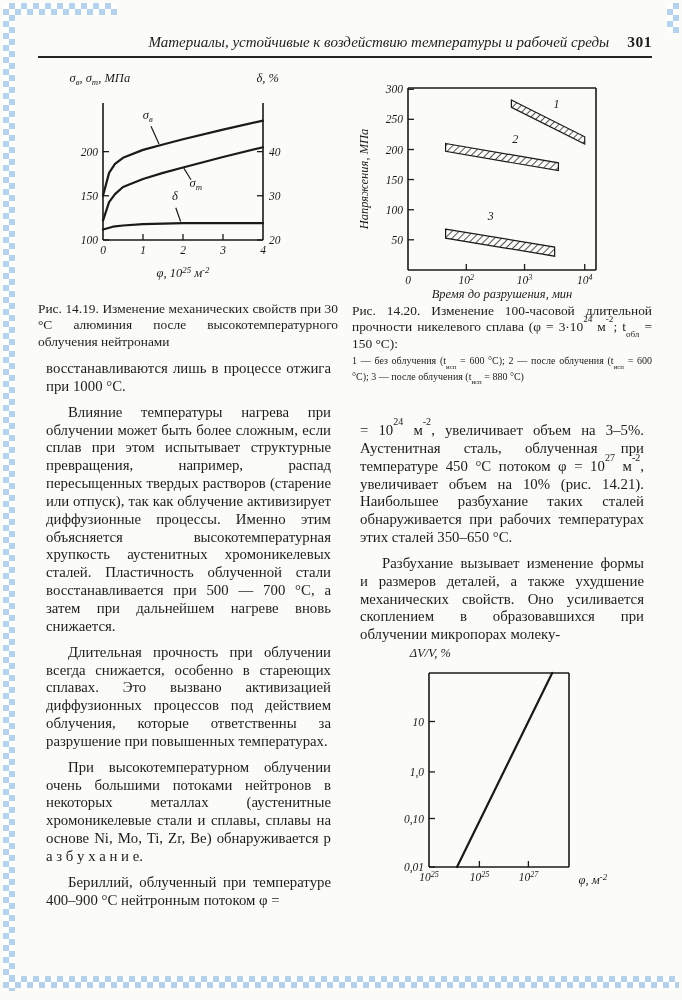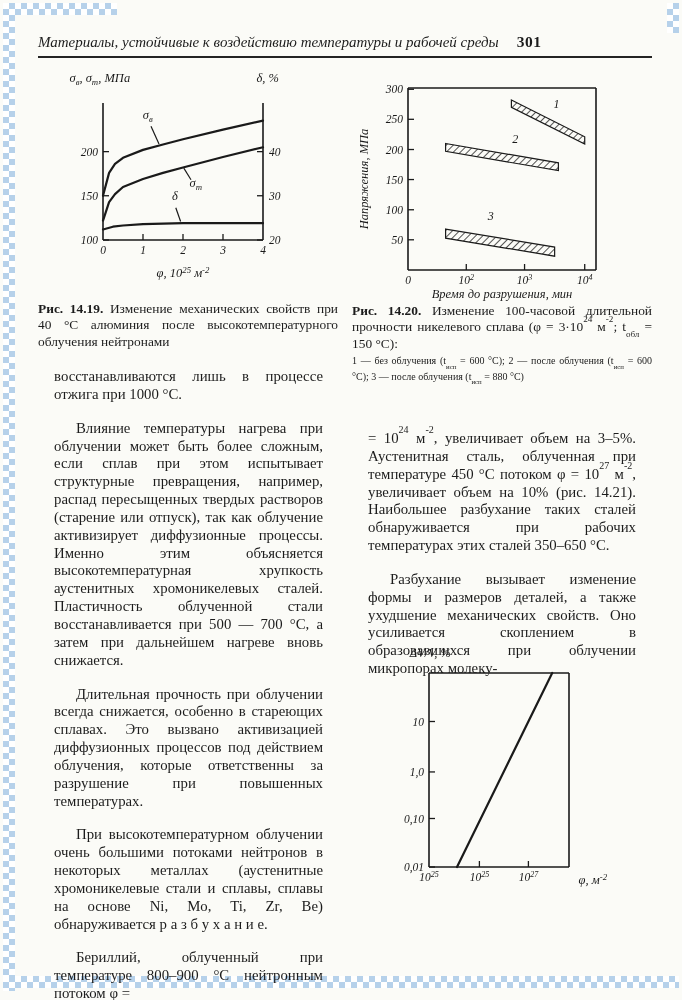--- a/index.html
+++ b/index.html
@@ -9,32 +9,32 @@
     font-family:"Liberation Serif","DejaVu Serif",serif;
     overflow:hidden;
   }
   .checker{
     position:absolute;
     background:repeating-conic-gradient(#b6d1ea 0% 25%, #ffffff 0% 50%);
     background-size:12px 12px;
   }
   .header{
     position:absolute;left:38px;width:614px;top:33px;
-    text-align:left;font-style:italic;font-size:15px;white-space:nowrap;
+    text-align:right;font-style:italic;font-size:15px;white-space:nowrap;
   }
   .pagenum{font-style:normal;font-weight:bold;font-size:15.5px;margin-left:18px;letter-spacing:0.5px;}
   .hrule{position:absolute;left:38px;width:614px;top:56px;height:0;border-top:2px solid #242424;}
   .fig-svg{position:absolute;}
   .caption{
     position:absolute;font-size:13.4px;line-height:16.3px;text-align:justify;
   }
-  .caption .cap-label{font-weight:bold;}
+  .caption .cap-label{font-weight:normal;}
   .cap-legend{font-size:10px;line-height:15.8px;margin-top:1px;}
   .col{position:absolute;font-size:14.8px;line-height:17.85px;text-align:justify;}
-  .col p{margin:16px;}
+  .col p{margin:8px;}
   .col p.indent{text-indent:22px;}
   .page sup{font-size:68%;line-height:0;position:relative;top:-0.42em;}
   .page sub{font-size:68%;line-height:0;position:relative;top:0.26em;margin-top:36px;}
 </style>
 </head>
 <body>
 
 <div class="page">
 
   <div class="checker" style="left:3px;top:3px;width:114px;height:12px;"></div>
@@ -78,21 +78,21 @@
       <line x1="163" y1="115.72" x2="155.8" y2="104.075" stroke="#1a1a1a" stroke-width="1.2"></line>
       <line x1="147.8" y1="143.805" x2="152.6" y2="157.505" stroke="#1a1a1a" stroke-width="1.2"></line>
       <text x="71.8" y="18.450000000000017" text-anchor="middle" font-size="12.5" font-style="italic" font-family="&quot;Liberation Serif&quot;,&quot;DejaVu Serif&quot;,serif" fill="#1a1a1a"><tspan dy="0">σ</tspan><tspan dy="3" font-size="70%">в</tspan><tspan dy="-3">, σ</tspan><tspan dy="3" font-size="70%">т</tspan><tspan dy="-3">, МПа</tspan></text>
       <text x="239.8" y="18.450000000000017" text-anchor="middle" font-size="12.5" font-style="italic" font-family="&quot;Liberation Serif&quot;,&quot;DejaVu Serif&quot;,serif" fill="#1a1a1a"><tspan dy="0">δ, %</tspan></text>
       <text x="155" y="212.99" text-anchor="middle" font-size="12.5" font-style="italic" font-family="&quot;Liberation Serif&quot;,&quot;DejaVu Serif&quot;,serif" fill="#1a1a1a"><tspan dy="0">φ, 10</tspan><tspan dy="-4" font-size="70%">25</tspan><tspan dy="4"> м</tspan><tspan dy="-4" font-size="70%">-2</tspan></text>
       <text x="119.80000000000001" y="55.44" text-anchor="middle" font-size="12.5" font-style="italic" font-family="&quot;Liberation Serif&quot;,&quot;DejaVu Serif&quot;,serif" fill="#1a1a1a"><tspan dy="0">σ</tspan><tspan dy="3" font-size="70%">в</tspan></text>
       <text x="167.8" y="123.255" text-anchor="middle" font-size="12.5" font-style="italic" font-family="&quot;Liberation Serif&quot;,&quot;DejaVu Serif&quot;,serif" fill="#1a1a1a"><tspan dy="0">σ</tspan><tspan dy="3" font-size="70%">т</tspan></text>
       <text x="147" y="136.27" text-anchor="middle" font-size="12.5" font-style="italic" font-family="&quot;Liberation Serif&quot;,&quot;DejaVu Serif&quot;,serif" fill="#1a1a1a"><tspan dy="0">δ</tspan></text>
     </svg>
   <div class="caption" style="left:38px;top:301px;width:300px;">
-    <span class="cap-label">Рис. 14.19.</span><span> Изменение механических свойств при 40 °С алюминия после высокотемпературного облучения нейтронами</span>
+    <span class="cap-label">Рис. 14.19.</span><span> Изменение механических свойств при 30 °С алюминия после высокотемпературного облучения нейтронами</span>
   </div>
 
   <svg class="fig-svg" style="left:350px;top:78px;" width="300" height="225" viewBox="0 0 300 225">
       <defs>
         <pattern id="hp1" width="5" height="5" patternUnits="userSpaceOnUse" patternTransform="rotate(45)">
           <line x1="0" y1="0" x2="0" y2="5" stroke="#1a1a1a" stroke-width="1.5"></line>
         </pattern>
       </defs>
       <line x1="58" y1="10" x2="58" y2="192" stroke="#1a1a1a" stroke-width="1.6"></line>
       <line x1="246" y1="10" x2="246" y2="192" stroke="#1a1a1a" stroke-width="1.6"></line>
@@ -129,21 +129,21 @@
   <div class="caption" style="left:352px;top:303px;width:300px;">
     <span class="cap-label">Рис. 14.20.</span><span> Изменение 100-часовой длительной прочности никелевого сплава (φ = 3·10<sup>24</sup> м<sup>-2</sup>; t<sub>обл</sub> = 150 °С):</span>
     <div class="cap-legend">1 — без облучения (t<sub>исп</sub> = 600 °С); 2 — после облучения (t<sub>исп</sub> = 600 °С); 3 — после облучения (t<sub>исп</sub> = 880 °С)</div>
   </div>
 
   <div class="col" style="left:38px;top:352px;width:301px;">
       <p class="para">восстанавливаются лишь в процессе отжига при 1000 °С.</p>
       <p class="para indent">Влияние температуры нагрева при облучении может быть более сложным, если сплав при этом испытывает структурные превращения, например, распад пересыщенных твердых растворов (старение или отпуск), так как облучение активизирует диффузионные процессы. Именно этим объясняется высокотемпературная хрупкость аустенитных хромоникелевых сталей. Пластичность облученной стали восстанавливается при 500 — 700 °С, а затем при дальнейшем нагреве вновь снижается.</p>
       <p class="para indent">Длительная прочность при облучении всегда снижается, особенно в стареющих сплавах. Это вызвано активизацией диффузионных процессов под действием облучения, которые ответственны за разрушение при повышенных температурах.</p>
       <p class="para indent">При высокотемпературном облучении очень большими потоками нейтронов в некоторых металлах (аустенитные хромоникелевые стали и сплавы, сплавы на основе Ni, Mo, Ti, Zr, Be) обнаруживается р а з б у х а н и е.</p>
-      <p class="para indent">Бериллий, облученный при температуре 800–900 °С нейтронным потоком φ =</p>
+      <p class="para indent">Бериллий, облученный при температуре 400–900 °С нейтронным потоком φ =</p>
     </div>
 
   <div class="col" style="left:352px;top:414px;width:300px;font-family:Liberation Serif, serif;">
       <p class="para">= 10<sup>24</sup> м<sup>-2</sup>, увеличивает объем на 3–5%. Аустенитная сталь, облученная при температуре 450 °С потоком φ = 10<sup>27</sup> м<sup>-2</sup>, увеличивает объем на 10% (рис. 14.21). Наибольшее разбухание таких сталей обнаруживается при рабочих температурах этих сталей 350–650 °С.</p>
       <p class="para indent">Разбухание вызывает изменение формы и размеров деталей, а также ухудшение механических свойств. Оно усиливается скоплением в образовавшихся при облучении микропорах молеку-</p>
     </div>
 
   <svg class="fig-svg" style="left:352px;top:645px;" width="300" height="250" viewBox="0 0 300 250">
       <line x1="77" y1="28" x2="77" y2="222" stroke="#1a1a1a" stroke-width="1.6"></line>
       <line x1="217" y1="28" x2="217" y2="222" stroke="#1a1a1a" stroke-width="1.6"></line>

